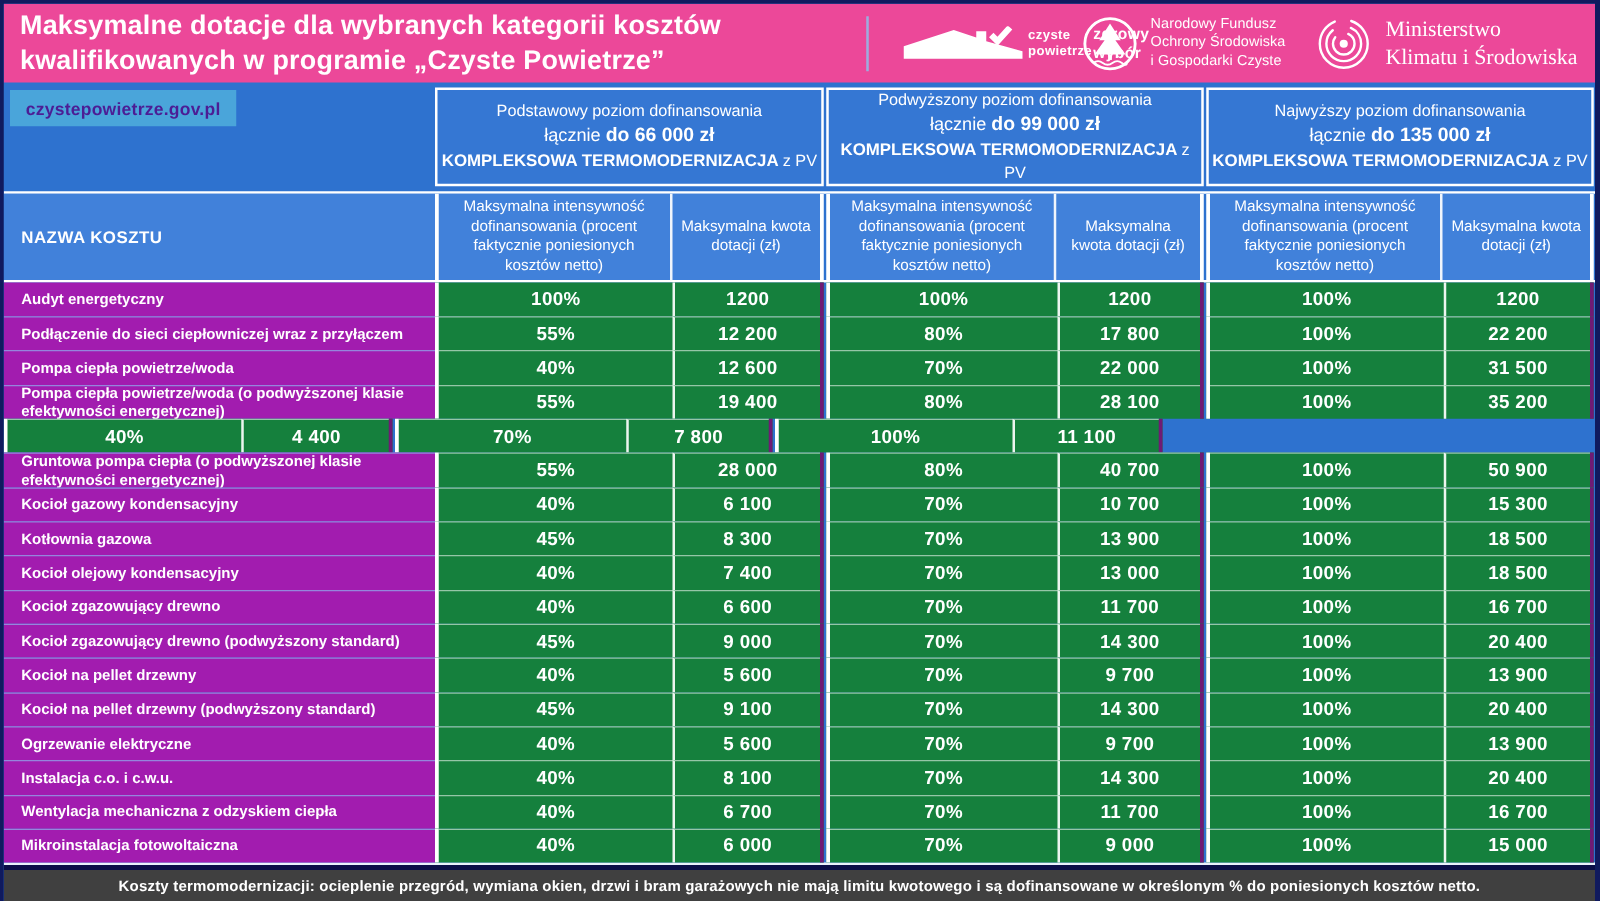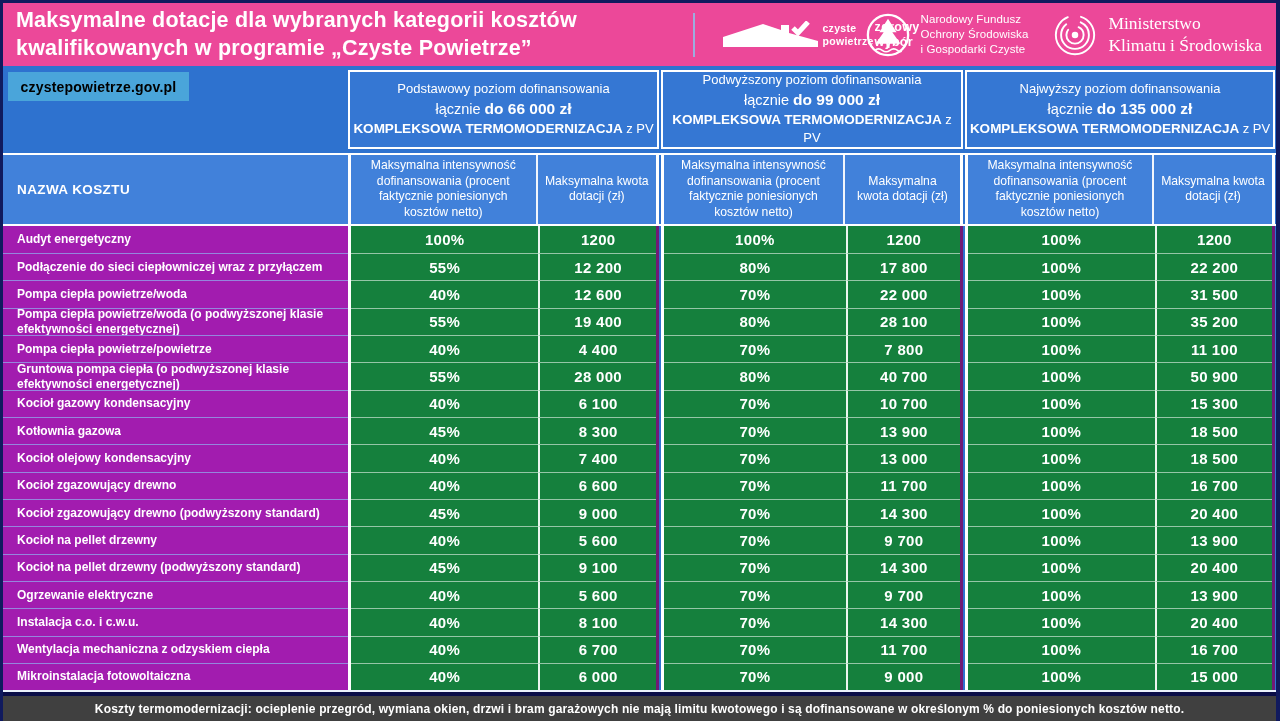--- a/index.html
+++ b/index.html
@@ -21,21 +21,21 @@
   .cp-l2{font-size:12.5px;font-weight:bold;letter-spacing:.3px;line-height:1.15;}
   .cp-bar{width:104px;height:3px;background:#fff;margin-top:3px;}
   .logo-nf{gap:9px;}
   .nf-text{font-size:11.5px;line-height:1.3;letter-spacing:.1px;}
   .logo-min{gap:10px;}
   .min-text{font-family:"Liberation Serif",serif;font-size:17.5px;line-height:1.25;}
   
   .band1{flex:0 0 63px;display:flex;align-items:stretch;padding-top:4px;box-sizing:border-box;}
   .nameslot{flex:0 0 345px;position:relative;}
   .linkbox{display:flex;align-items:center;justify-content:center;position:absolute;left:5px;top:2px;width:181px;height:29px;
-    background:#4aa5da;color:#000000;font-weight:bold;font-size:14px;letter-spacing:.2px;text-decoration:none;cursor:pointer;}
+    background:#4aa5da;color:#4c1d95;font-weight:bold;font-size:14px;letter-spacing:.2px;text-decoration:none;cursor:pointer;}
   .gbox{box-sizing:border-box;border:2px solid #fff;background:#3577d3;margin-bottom:4px;
     display:flex;flex-direction:column;align-items:center;justify-content:center;text-align:center;gap:1px;line-height:1.3;}
   .g-l1{font-size:13px;}
   .g-l2{font-size:14.5px;} .g-l2 b{font-size:15.5px;}
   .g-l3{font-size:13.5px;font-weight:bold;} .g-l3 .light{font-weight:normal;font-size:13px;}
   
   .w1{flex:0 0 311px;} .w2{flex:0 0 302px;margin-left:2px;} .w3{flex:0 0 310px;margin-left:2px;}
   
   .colheader{flex:0 0 73px;display:flex;border-top:2px solid #fff;border-bottom:2px solid #fff;box-sizing:border-box;}
   .name-head{flex:0 0 345px;background:#4181da;display:flex;align-items:center;padding-left:14px;box-sizing:border-box;
@@ -208,21 +208,20 @@
         <div class="gcell w2">
           <div class="half pct">80%</div>
           <div class="half amt">28 100</div>
         </div>
         <div class="gcell w3">
           <div class="half pct">100%</div>
           <div class="half amt">35 200</div>
         </div>
       </div>
       <div class="trow">
-        <div class="cell name">Pompa ciepła powietrze/powietrze</div>
         <div class="gcell w1">
           <div class="half pct">40%</div>
           <div class="half amt">4 400</div>
         </div>
         <div class="gcell w2">
           <div class="half pct">70%</div>
           <div class="half amt">7 800</div>
         </div>
         <div class="gcell w3">
           <div class="half pct">100%</div>

